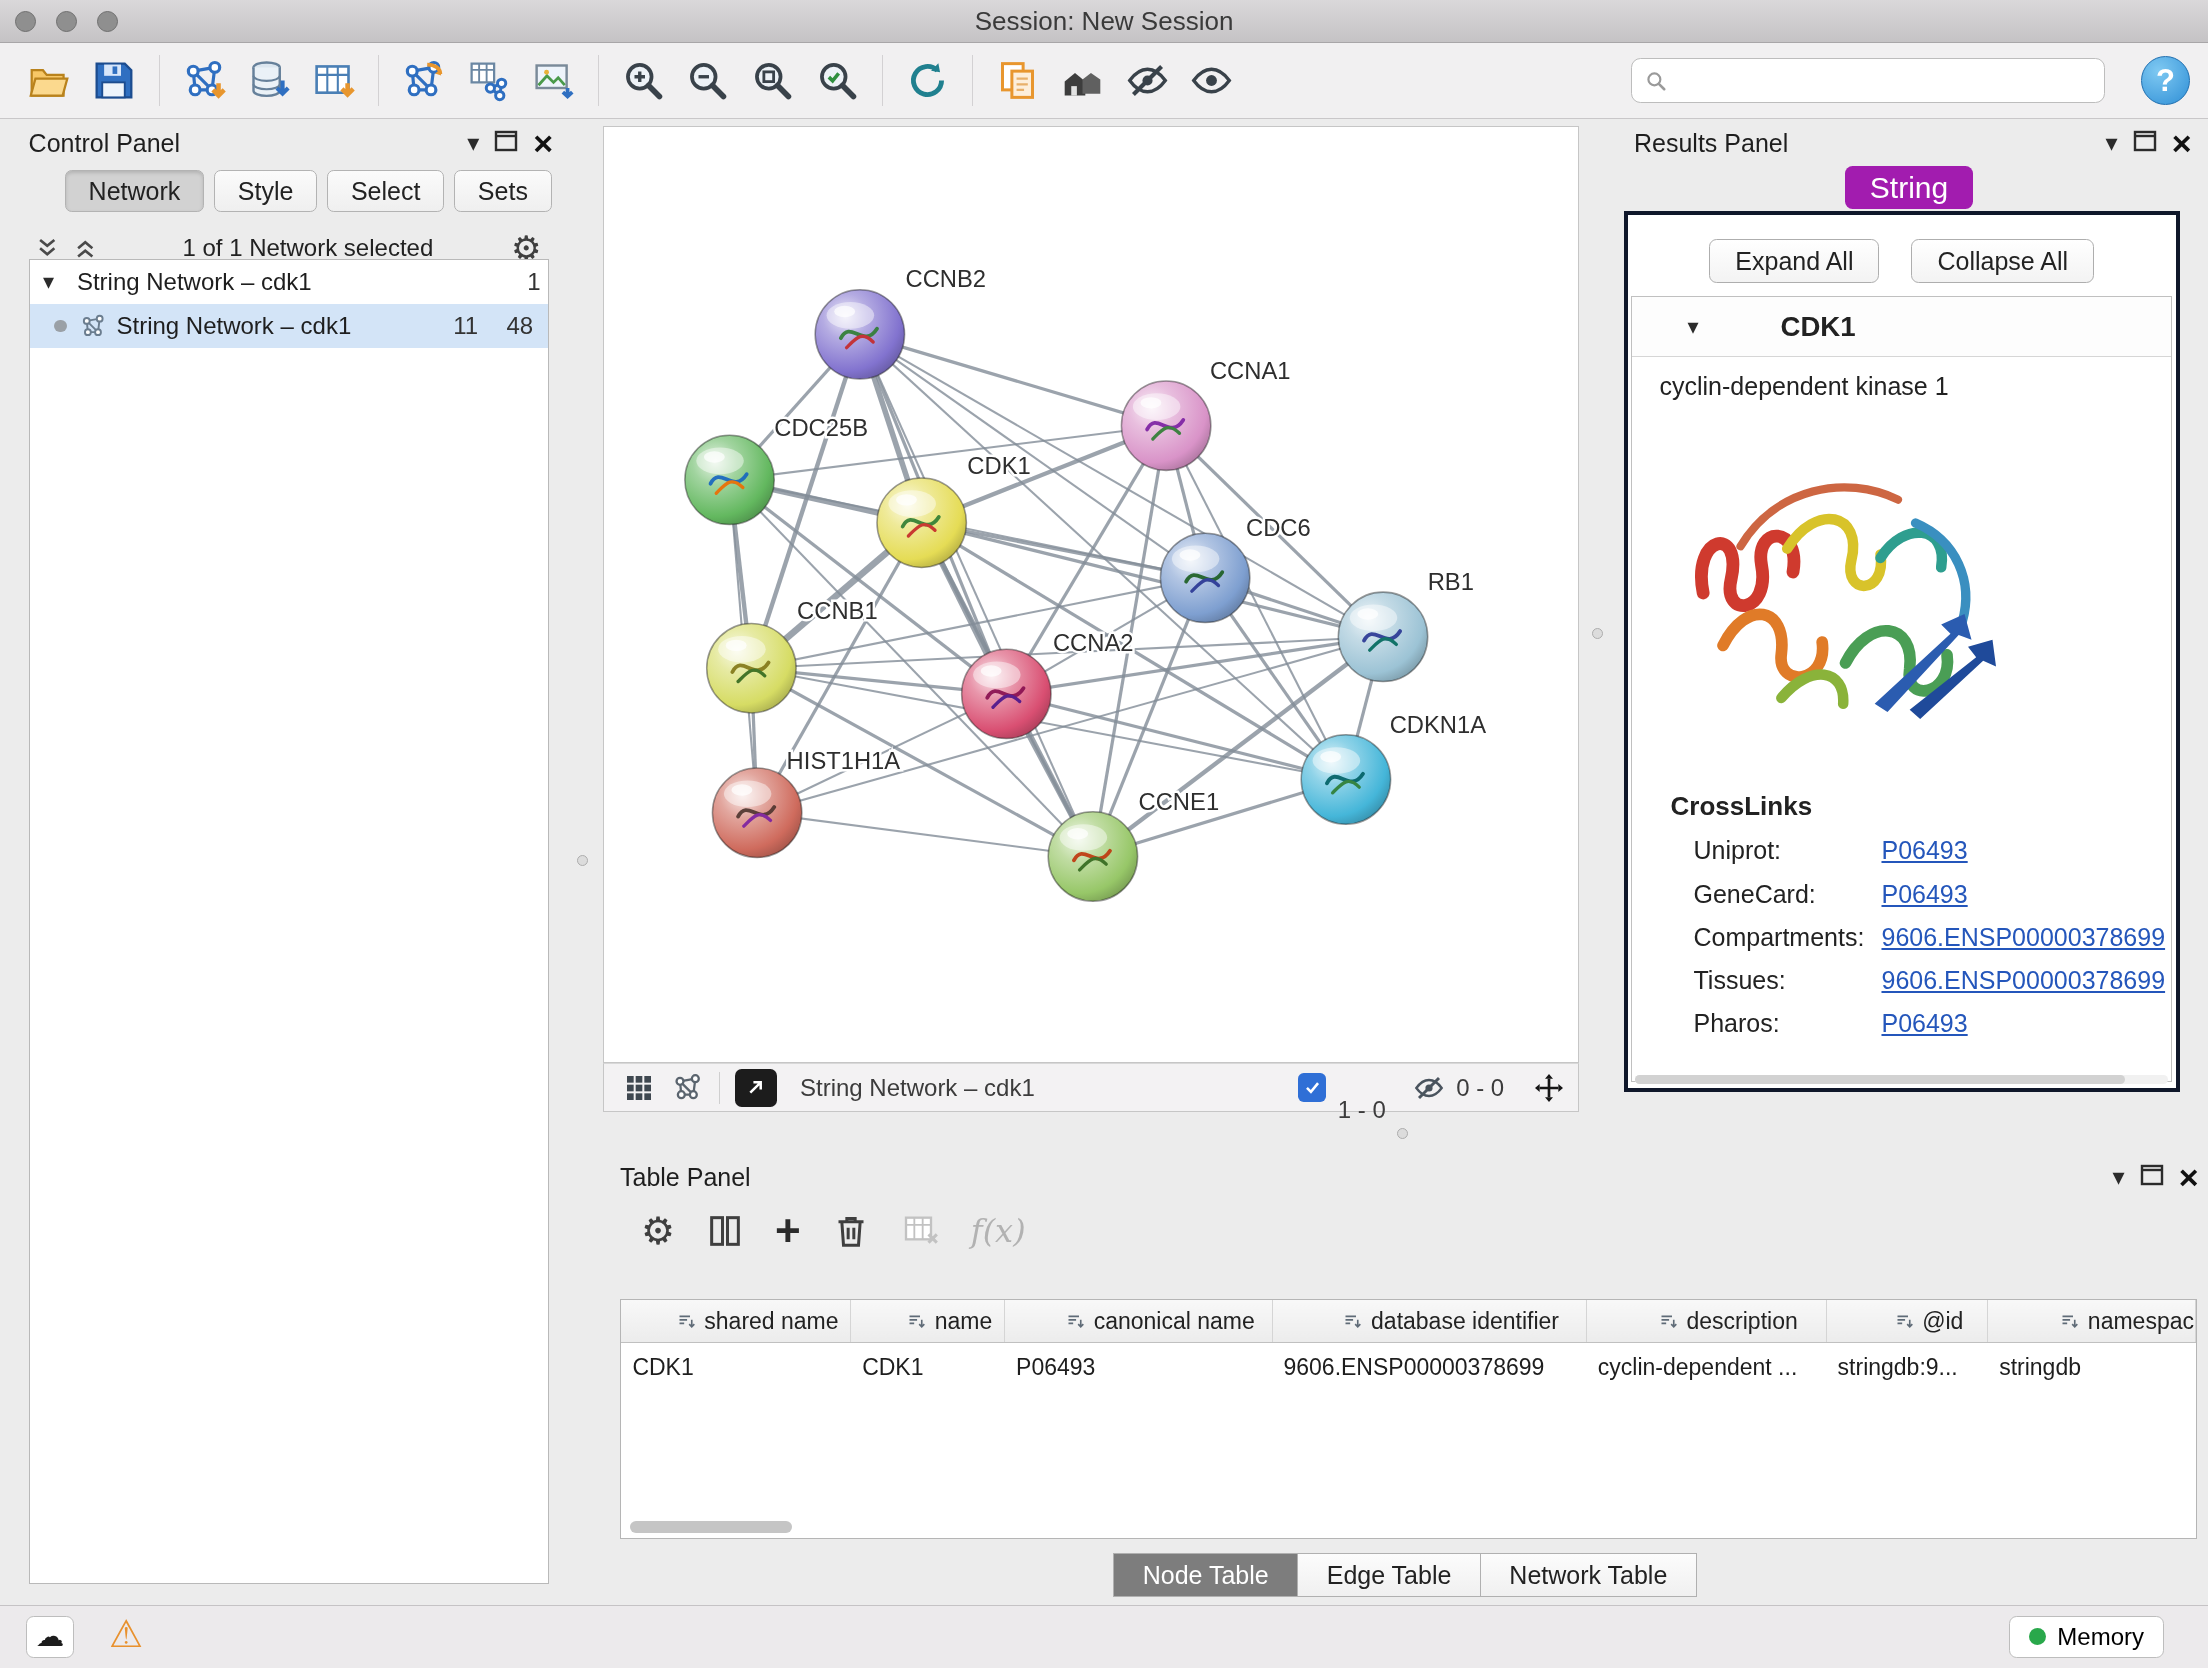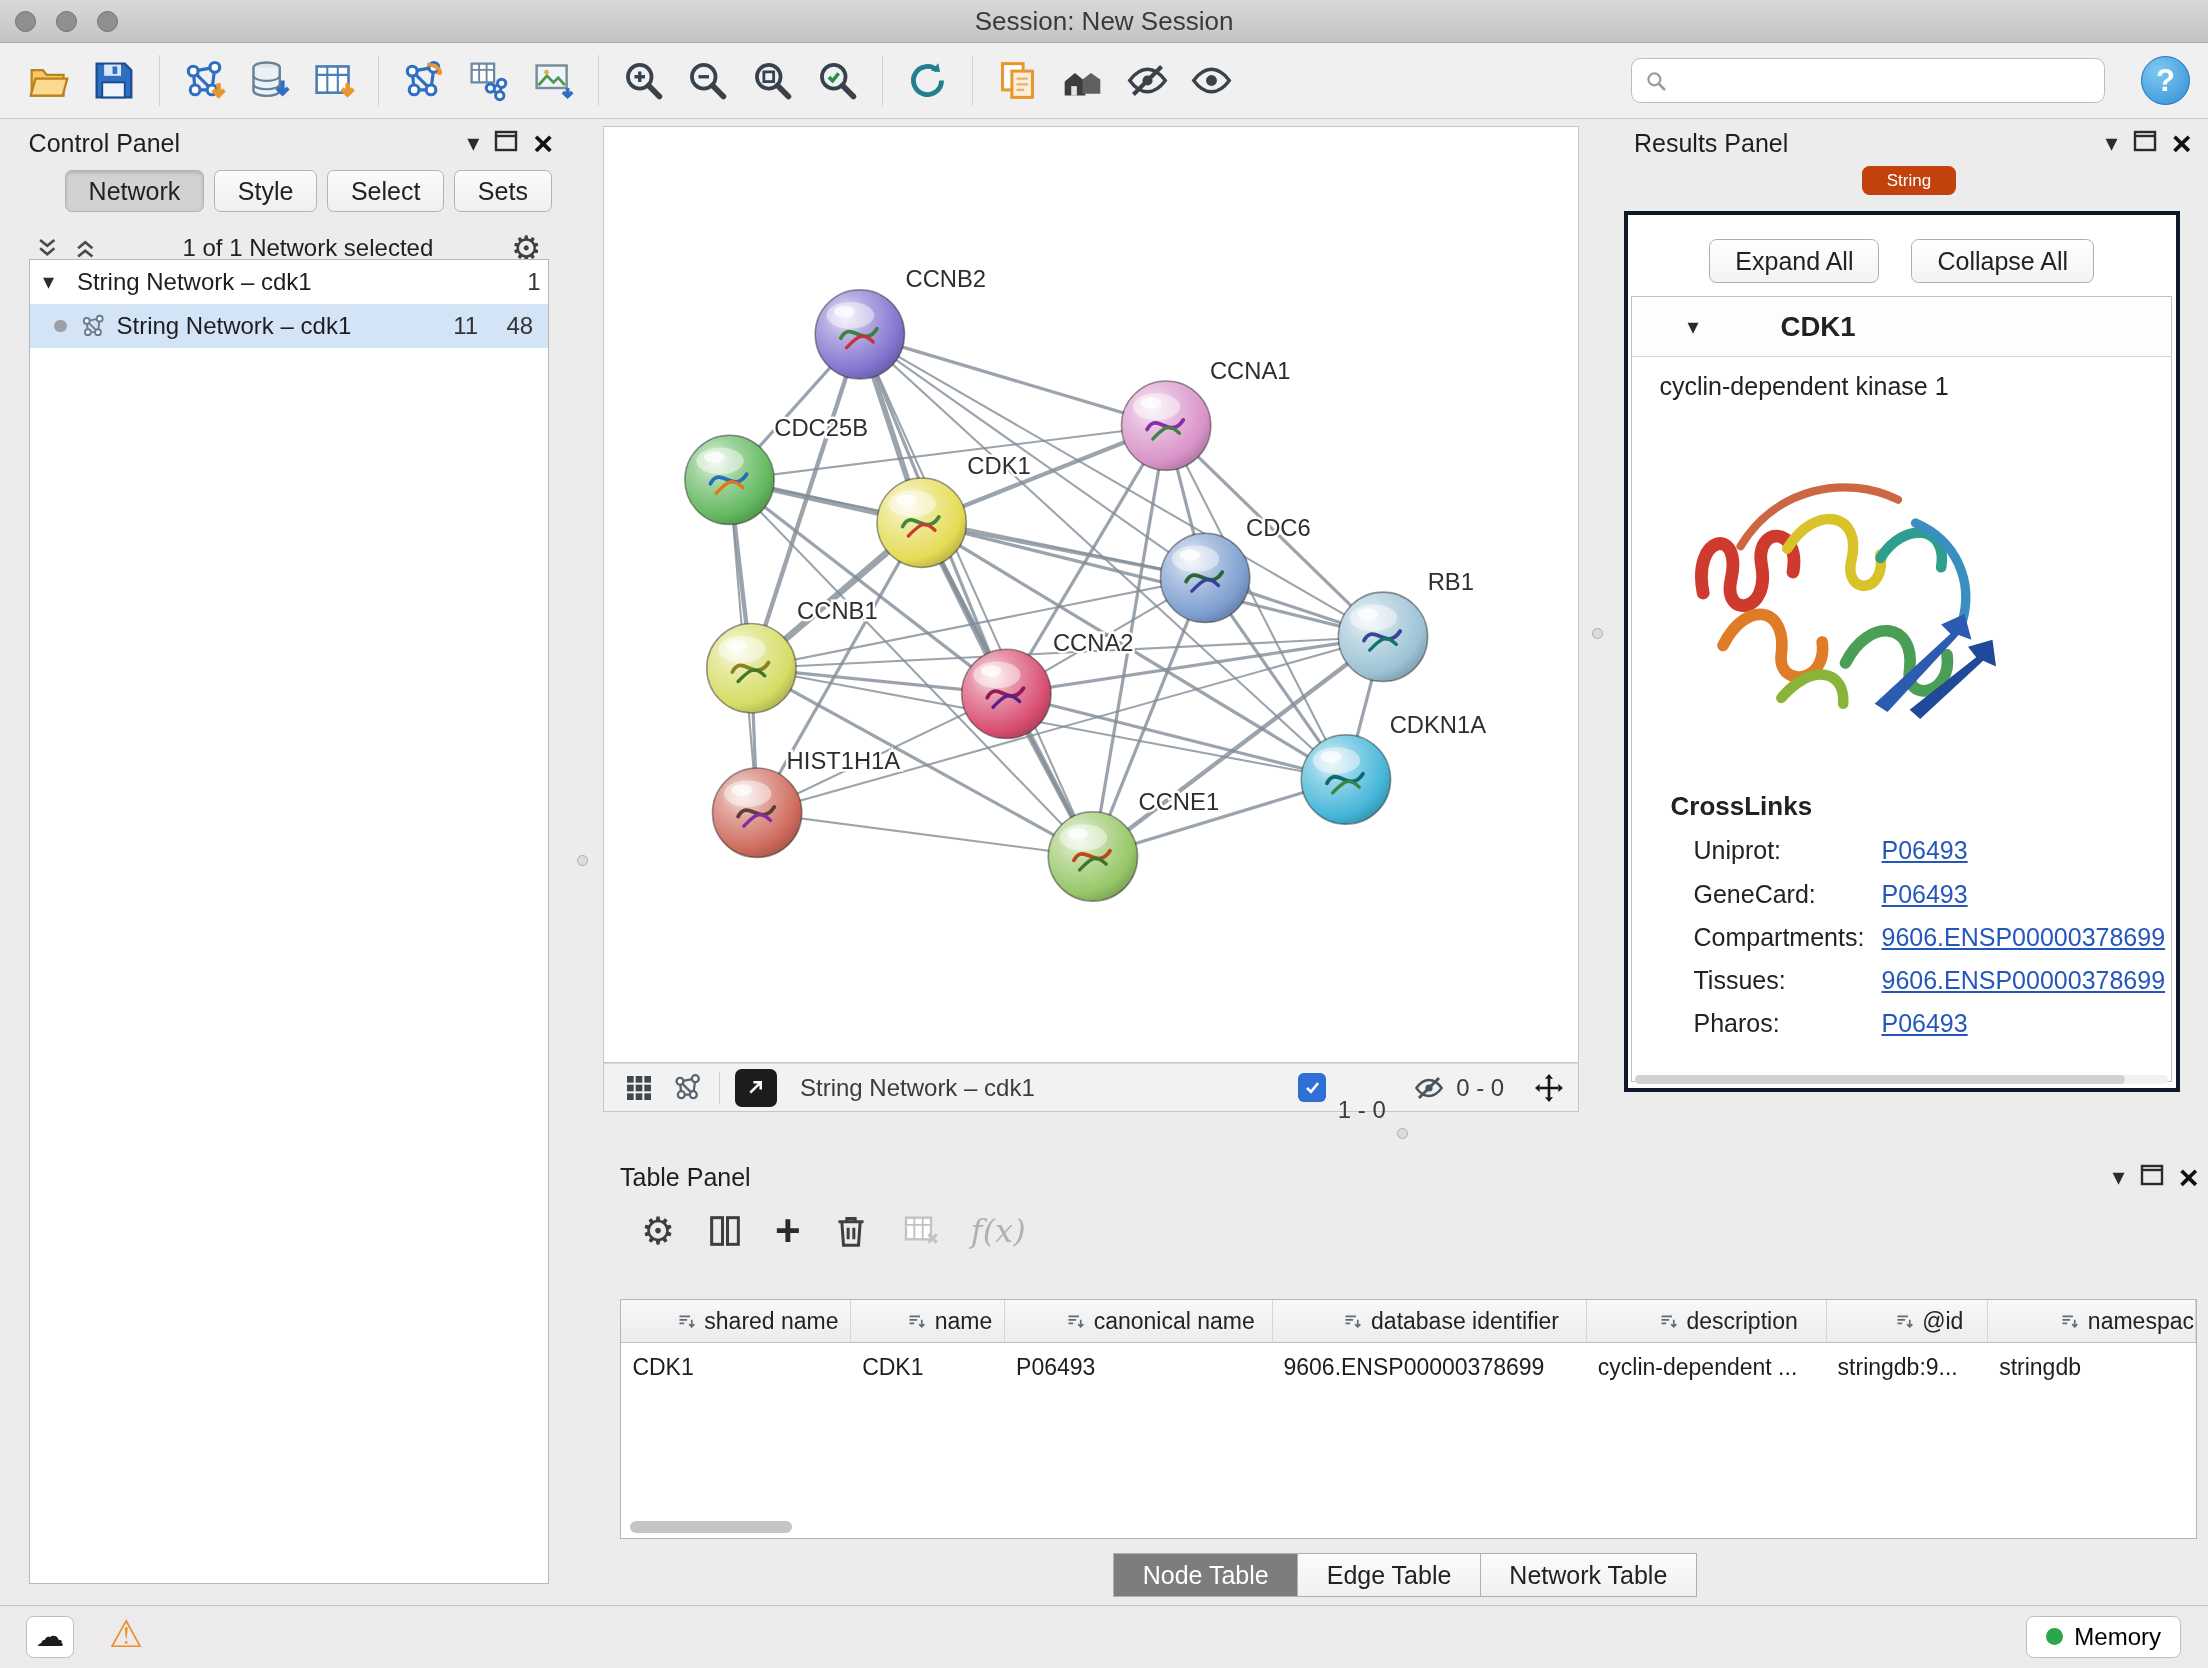--- a/index.html
+++ b/index.html
@@ -59,21 +59,21 @@
     border:1px solid #c6c6c6;border-top:1px solid #d8d8d8;display:flex;align-items:center;
     padding:0 13.3px;box-sizing:border-box;font-size:24px;color:#3c3c3c;}
   .cb-ic svg{width:32px;height:32px;}
   .vline{width:1px;height:32px;background:#cfcfcf;margin:0 15px;}
   .blackbtn{width:42px;height:38px;background:#1c1c1c;border-radius:6.7px;display:flex;align-items:center;justify-content:center;border:none;}
   .blackbtn svg{width:25px;height:25px;}
   .cb-check{width:28.5px;height:28.5px;background:#2f6fd6;border-radius:5.7px;display:flex;align-items:center;justify-content:center;}
   .cb-check svg{width:19px;height:19px;}
   
   #results{position:absolute;left:1617px;top:122px;width:584px;height:989px;}
-  .string-badge{width:fit-content;margin:1.9px auto 0 auto;background:#c2410c;color:#fff;font-size:17px;
+  .string-badge{width:fit-content;margin:1.9px auto 0 auto;background:#a21caf;color:#fff;font-size:30px;
     padding:4.8px 25px;border-radius:7.6px;}
   .content-box{position:absolute;left:6.7px;top:89px;width:556px;height:881px;background:#fff;
     border:4px solid #0f172a;box-sizing:border-box;}
   .buttons-row{display:flex;justify-content:center;gap:32px;margin-top:24px;}
   .res-btn{padding:6.7px 25px;font-size:25px;font-family:inherit;border:1px solid #aeaeae;border-radius:7.6px;
     background:linear-gradient(#ffffff,#f3f3f3);color:#222;}
   .section-box{position:absolute;left:3.8px;right:3.8px;top:81px;bottom:5.7px;border:1px solid #c0c0c0;overflow:hidden;}
   .section-header{height:59px;border-bottom:1px solid #d6d6d6;display:flex;align-items:center;background:#fdfdfd;}
   .section-header .tri{margin-left:55px;}
   .gene-name{font-size:27.6px;font-weight:bold;margin-left:59px;}
@@ -895,21 +895,21 @@
       <div class="tp-tab">Edge Table</div>
       <div class="tp-tab">Network Table</div>
     </div>
 </div>
 
 <div id="statusbar">
   <button class="sb-btn" style="left:26px;width:48px;">
     <span class="cloud-glyph">☁</span>
   </button>
   <button class="warn-glyph">⚠</button>
-  <button class="sb-btn" style="right:27px;padding:0 19px;">
+  <button class="sb-btn" style="right:44px;padding:0 19px;">
     <span class="mem-dot"></span>
     <span class="mem-label">Memory</span>
   </button>
 </div>
 
 <div class="dot" style="left:577px;top:855px;"></div>
 <div class="dot" style="left:1592px;top:628px;"></div>
 <div class="dot" style="left:1397px;top:1128px;"></div>
 
 

